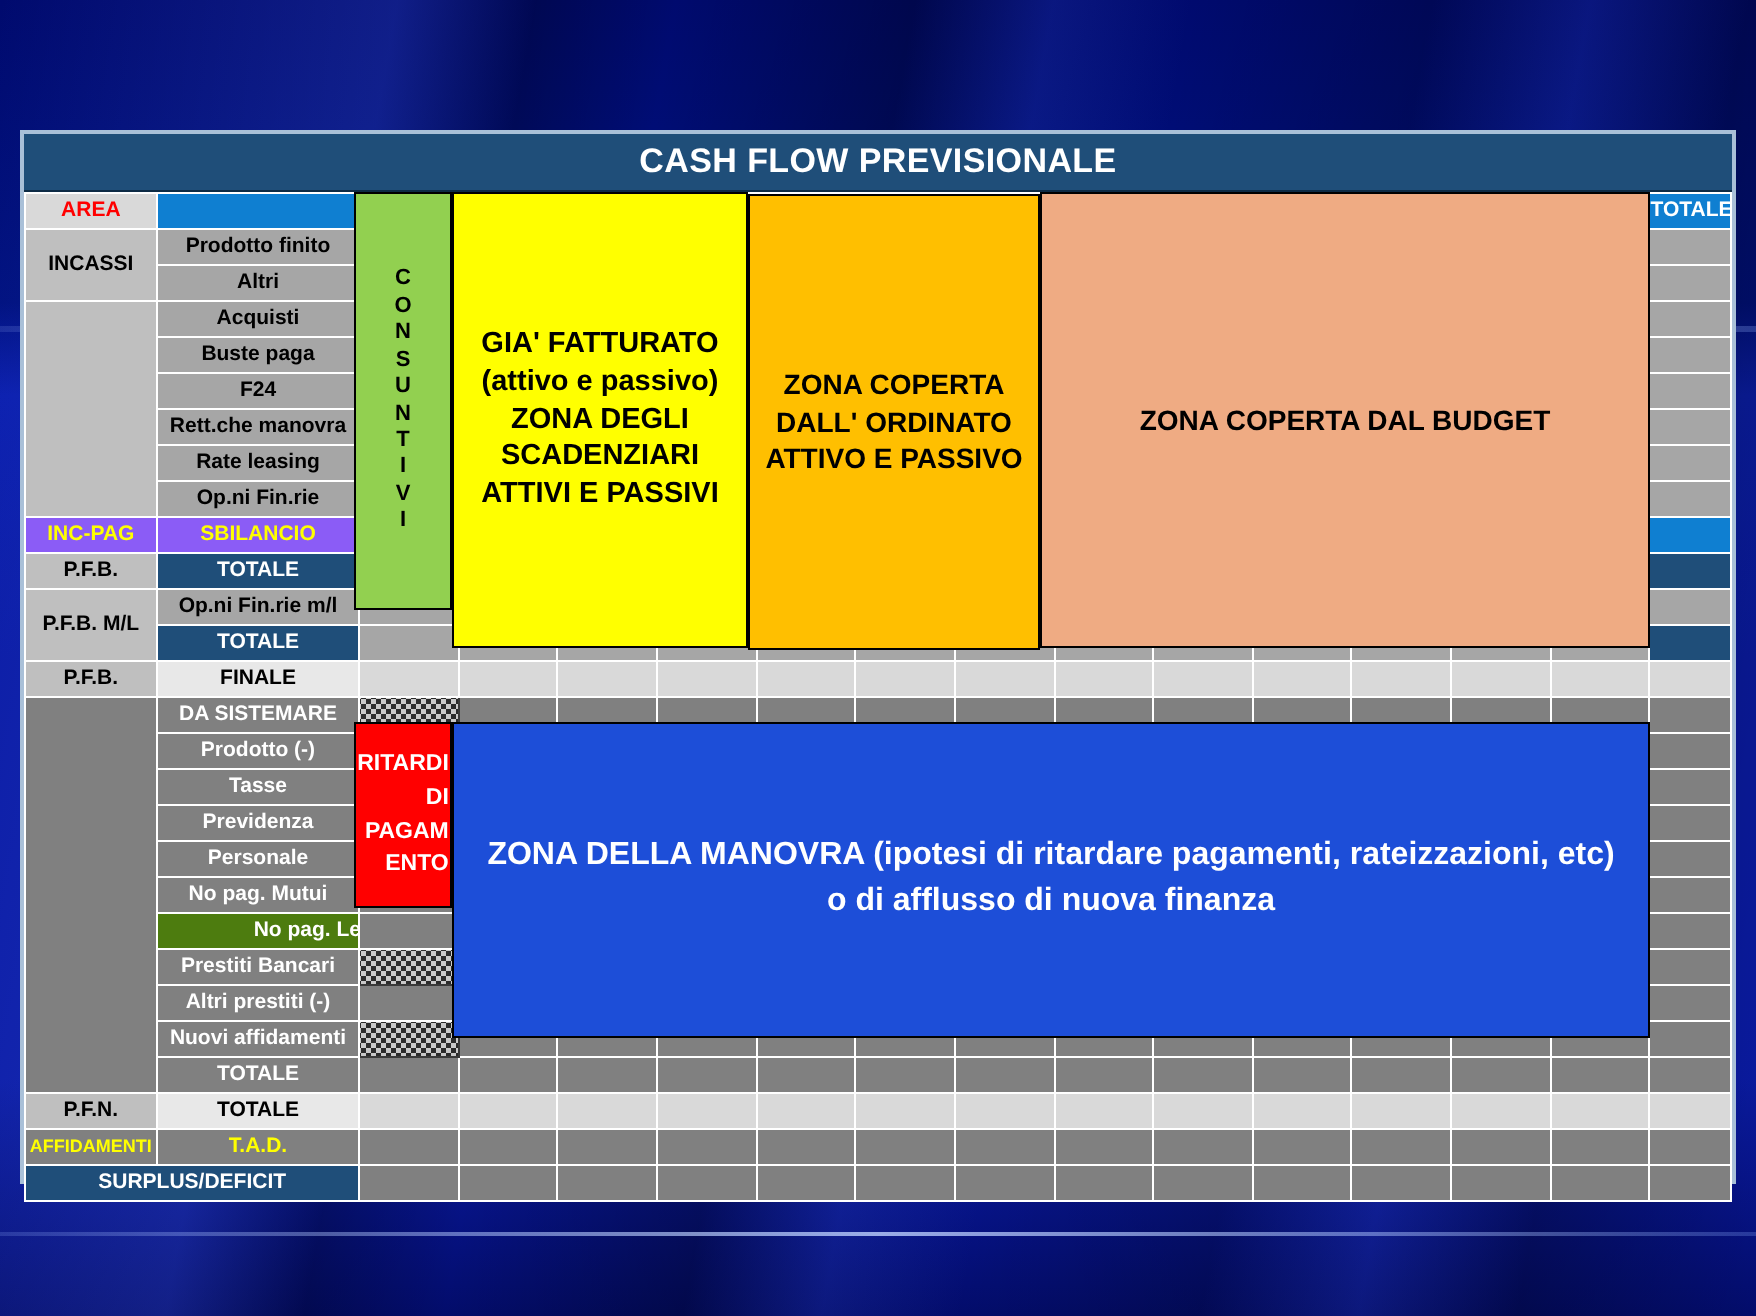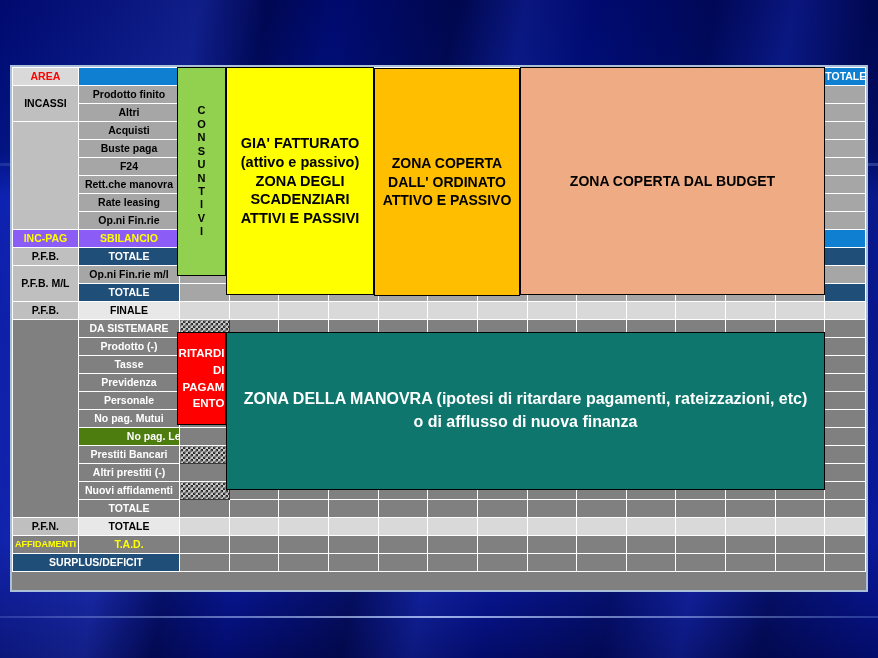--- a/index.html
+++ b/index.html
@@ -63,35 +63,36 @@
   
   .zone{position:absolute;box-sizing:border-box;display:flex;align-items:center;justify-content:center;
         text-align:center;font-weight:bold;border:1px solid #000000;}
   #z-consuntivi{background:#92d050;color:#000;font-size:11px;letter-spacing:0;
                 flex-direction:column;line-height:1.22;border-color:#000}
   #z-consuntivi span{display:block}
   #z-fatturato{background:#ffff00;color:#000;font-size:14.5px;line-height:1.30;}
   #z-ordinato{background:#ffbf00;color:#000;font-size:14px;line-height:1.32;}
   #z-budget{background:#efab83;color:#000000;font-size:14px;}
   #z-ritardi{background:#ff0000;color:#ffffff;font-size:11.5px;line-height:1.45;text-align:right;}
-  #z-manovra{background:#0f766e;color:#ffffff;font-size:16px;line-height:1.42;padding:0 14px;}
+  #z-manovra{background:#1d4ed8;color:#ffffff;font-size:16px;line-height:1.42;padding:0 14px;}
 
   .hatch{background-image:
       linear-gradient(45deg,#2b2b2b 25%,transparent 25%,transparent 75%,#2b2b2b 75%),
       linear-gradient(45deg,#2b2b2b 25%,transparent 25%,transparent 75%,#2b2b2b 75%);
       background-size:5px 5px;background-position:0 0,2.5px 2.5px;background-color:#c9c9c9;}
 </style>
 </head>
 <body>
 
 <div id="bg"></div>
 <div id="bg2"></div>
 
 <div id="sheet">
 
+  <div class="title">CASH FLOW PREVISIONALE</div>
 
   <div style="position:relative;">
     <table class="grid">
       <colgroup>
         <col class="c-area">
           <col class="c-voce">
         <col class="c-m">
           <col class="c-m">
           <col class="c-m">
           <col class="c-m">

